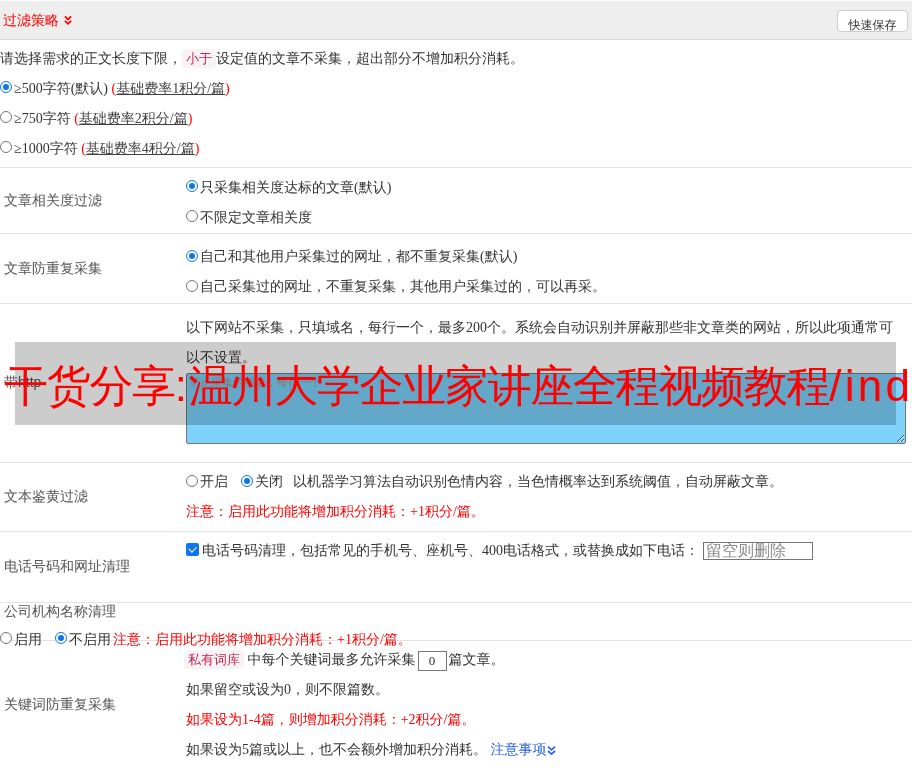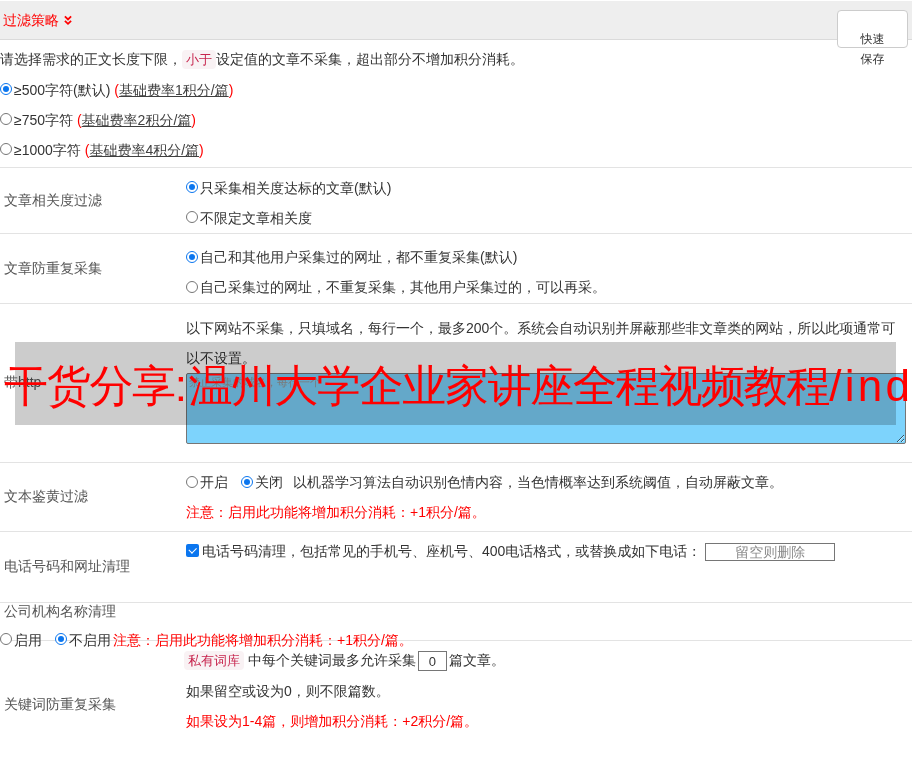--- a/index.html
+++ b/index.html
@@ -16,32 +16,32 @@
   }
   .topbar-title {
     position:absolute; left:3px; top:0; height:38px; line-height:38px;
     font-size:14px; color:#ff0000; white-space:nowrap;
   }
   .topbar-title .chev { display:inline-block; vertical-align:-1px; margin-left:5px; }
   .save-btn {
     position:absolute; right:4px; top:9px; width:71px; height:22px;
     background:#ffffff; border:1px solid #cccccc; border-radius:4px;
     font-size:12px; color:#333; text-align:center; line-height:20px;
-    padding:18px; font-family:inherit;
+    padding:4px; font-family:inherit;
   }
   
   .form { position:absolute; left:0; top:40px; width:912px; }
   .row { display:flex; border-bottom:1px solid #e3e3e3; }
   .row-label {
     width:186px; min-width:186px; padding-left:4px;
     display:flex; align-items:center;
     font-size:14px; color:#555;
   }
   .row-content { flex:1; font-size:14px; color:#333; }
-  .line { line-height:30px; white-space:nowrap; }
+  .line { line-height:30px; white-space:nowrap;font-family:Liberation Serif, serif; }
   .red  { color:#ff0000; }
   .u    { text-decoration:underline; color:#404040; }
   .tag {
     color:#c7254e; background:#f9f2f4; border-radius:4px;
     padding:2px 4px; font-size:13px;
   }
   .blue-link { color:#2b62e3; text-decoration:none; }
   
   .radio {
     display:inline-block; width:12px; height:12px; border-radius:50%;
@@ -60,23 +60,23 @@
     background:#0b76ef; vertical-align:-1px; margin-right:3px; position:relative;
   }
   .checkbox::after {
     content:''; position:absolute; left:2.5px; top:3px;
     width:6px; height:3.5px;
     border-left:1.6px solid #fff; border-bottom:1.6px solid #fff;
     transform:rotate(-45deg); transform-origin:center;
   }
   
   .phone-input {
-    width:130px; height:18px; border:1px solid #767676; background:#fff;
-    font-size:14px; font-family:inherit; padding:0 2px; margin-left:4px;
-    vertical-align:-0.5px; border-radius:0;text-align:center;
+    width:110px; height:18px; border:1px solid #767676; background:#fff;
+    font-size:16px; font-family:inherit; padding:0 2px; margin-left:4px;
+    vertical-align:-0.5px; border-radius:0;
   }
   .phone-input::placeholder { color:#8a8a8a; }
   .count-input {
     width:29px; height:20px; border:1px solid #767676; background:#fff;
     font-size:13px; font-family:inherit; text-align:center; padding:0;
     margin:0 2px; vertical-align:-0.5px; border-radius:0; color:#333;
   }
   .domains-area {
     display:block; width:720px; height:71px; margin-top:0px;
     border:1px solid #767676; border-radius:2px; background:#7dd3fc;
@@ -205,19 +205,25 @@
   </div>
 
   <div class="row r8">
     <div class="row-label">关键词防重复采集</div>
     <div class="row-content">
       <div class="line">
         <span class="tag" style="margin-left:-2px;">私有词库</span> <span>中每个关键词最多允许采集</span><input class="count-input" type="text" value="0" style=""><span>篇文章。</span>
       </div>
       <div class="line">如果留空或设为0，则不限篇数。</div>
       <div class="line red">如果设为1-4篇，则增加积分消耗：+2积分/篇。</div>
+      <div class="line">
+        <span>如果设为5篇或以上，也不会额外增加积分消耗。</span> <a href="#" class="blue-link">注意事项</a><span class="chev"><svg width="9" height="12" viewBox="0 0 9 12" style="vertical-align:-1.5px;">
+              <polyline points="1,2.6 4.5,5.8 8,2.6" fill="none" stroke="#2b62e3" stroke-width="1.7"></polyline>
+              <polyline points="1,7 4.5,10.2 8,7" fill="none" stroke="#2b62e3" stroke-width="1.7"></polyline>
+            </svg></span>
+      </div>
     </div>
   </div>
 
 </div>
 
 <div class="ad-band"></div>
 <div class="ad-text"><span class="cjk">干货分享:</span><span class="cjk body">温州大学企业家讲座全程视频教程</span><span class="lat">/ind</span></div>
 
 </body></html>

